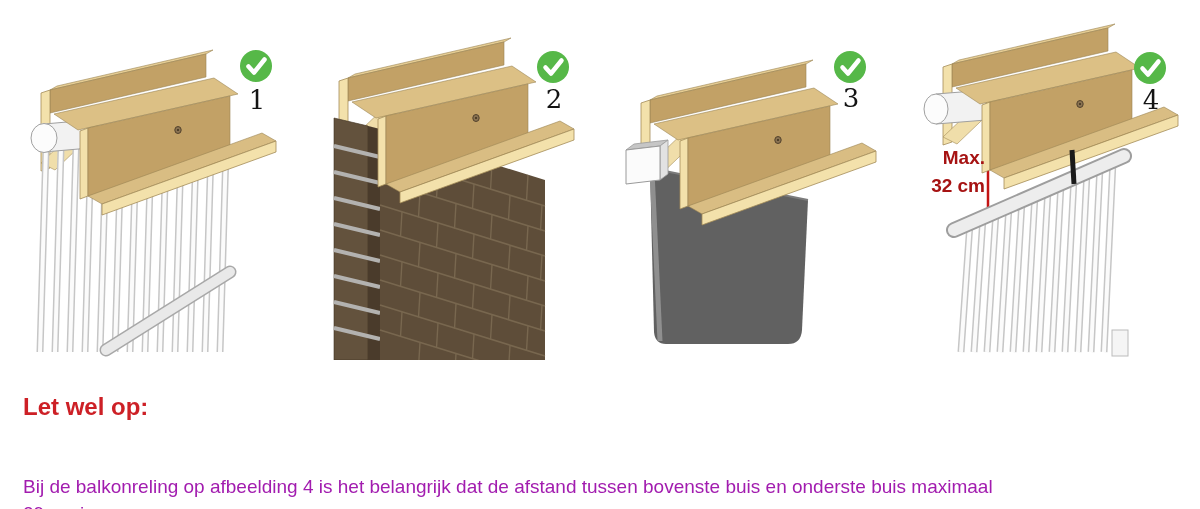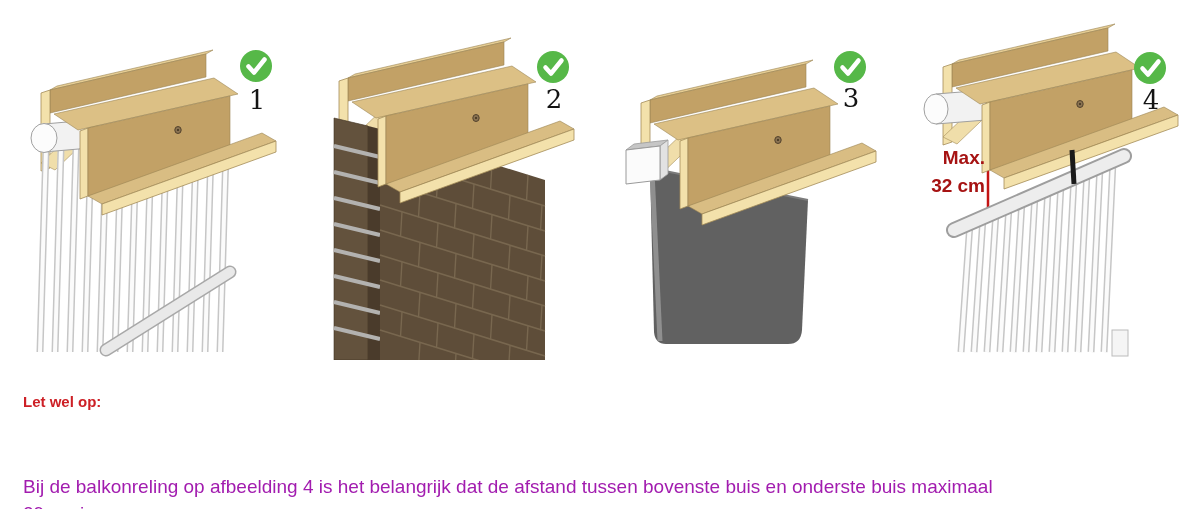--- a/index.html
+++ b/index.html
@@ -1,21 +1,21 @@
 <!DOCTYPE html>
 <html><head>
 <meta charset="utf-8">
 <style>
   html,body{margin:0;padding:0;background:#fff;}
   #stage{position:relative;width:1200px;height:509px;background:#ffffff;overflow:hidden;
          font-family:"Liberation Sans",sans-serif;}
   .panel{position:absolute;top:0;}
   .txt{position:absolute;left:23px;white-space:nowrap;}
   #heading{top:366px;font-size:19px;font-weight:bold;color:#1d1d1d;letter-spacing:-0.3px;}
-  #warning{top:393px;font-size:15px;font-weight:bold;color:#cd2026;}
+  #warning{top:393px;font-size:24px;font-weight:bold;color:#cd2026;}
   #body{top:437px;font-size:19px;color:#a21caf;line-height:27px;font-weight:400;margin-top:36px;}
   #body span{display:block;}
   svg text.num{font-family:"DejaVu Serif","Liberation Serif",serif;font-size:26px;fill:#141414;}
   svg text.maxlab{font-family:"Liberation Sans",sans-serif;font-size:19px;font-weight:bold;fill:#a61313;}
 </style>
 </head>
 <body>
 
 <div id="stage">
 

